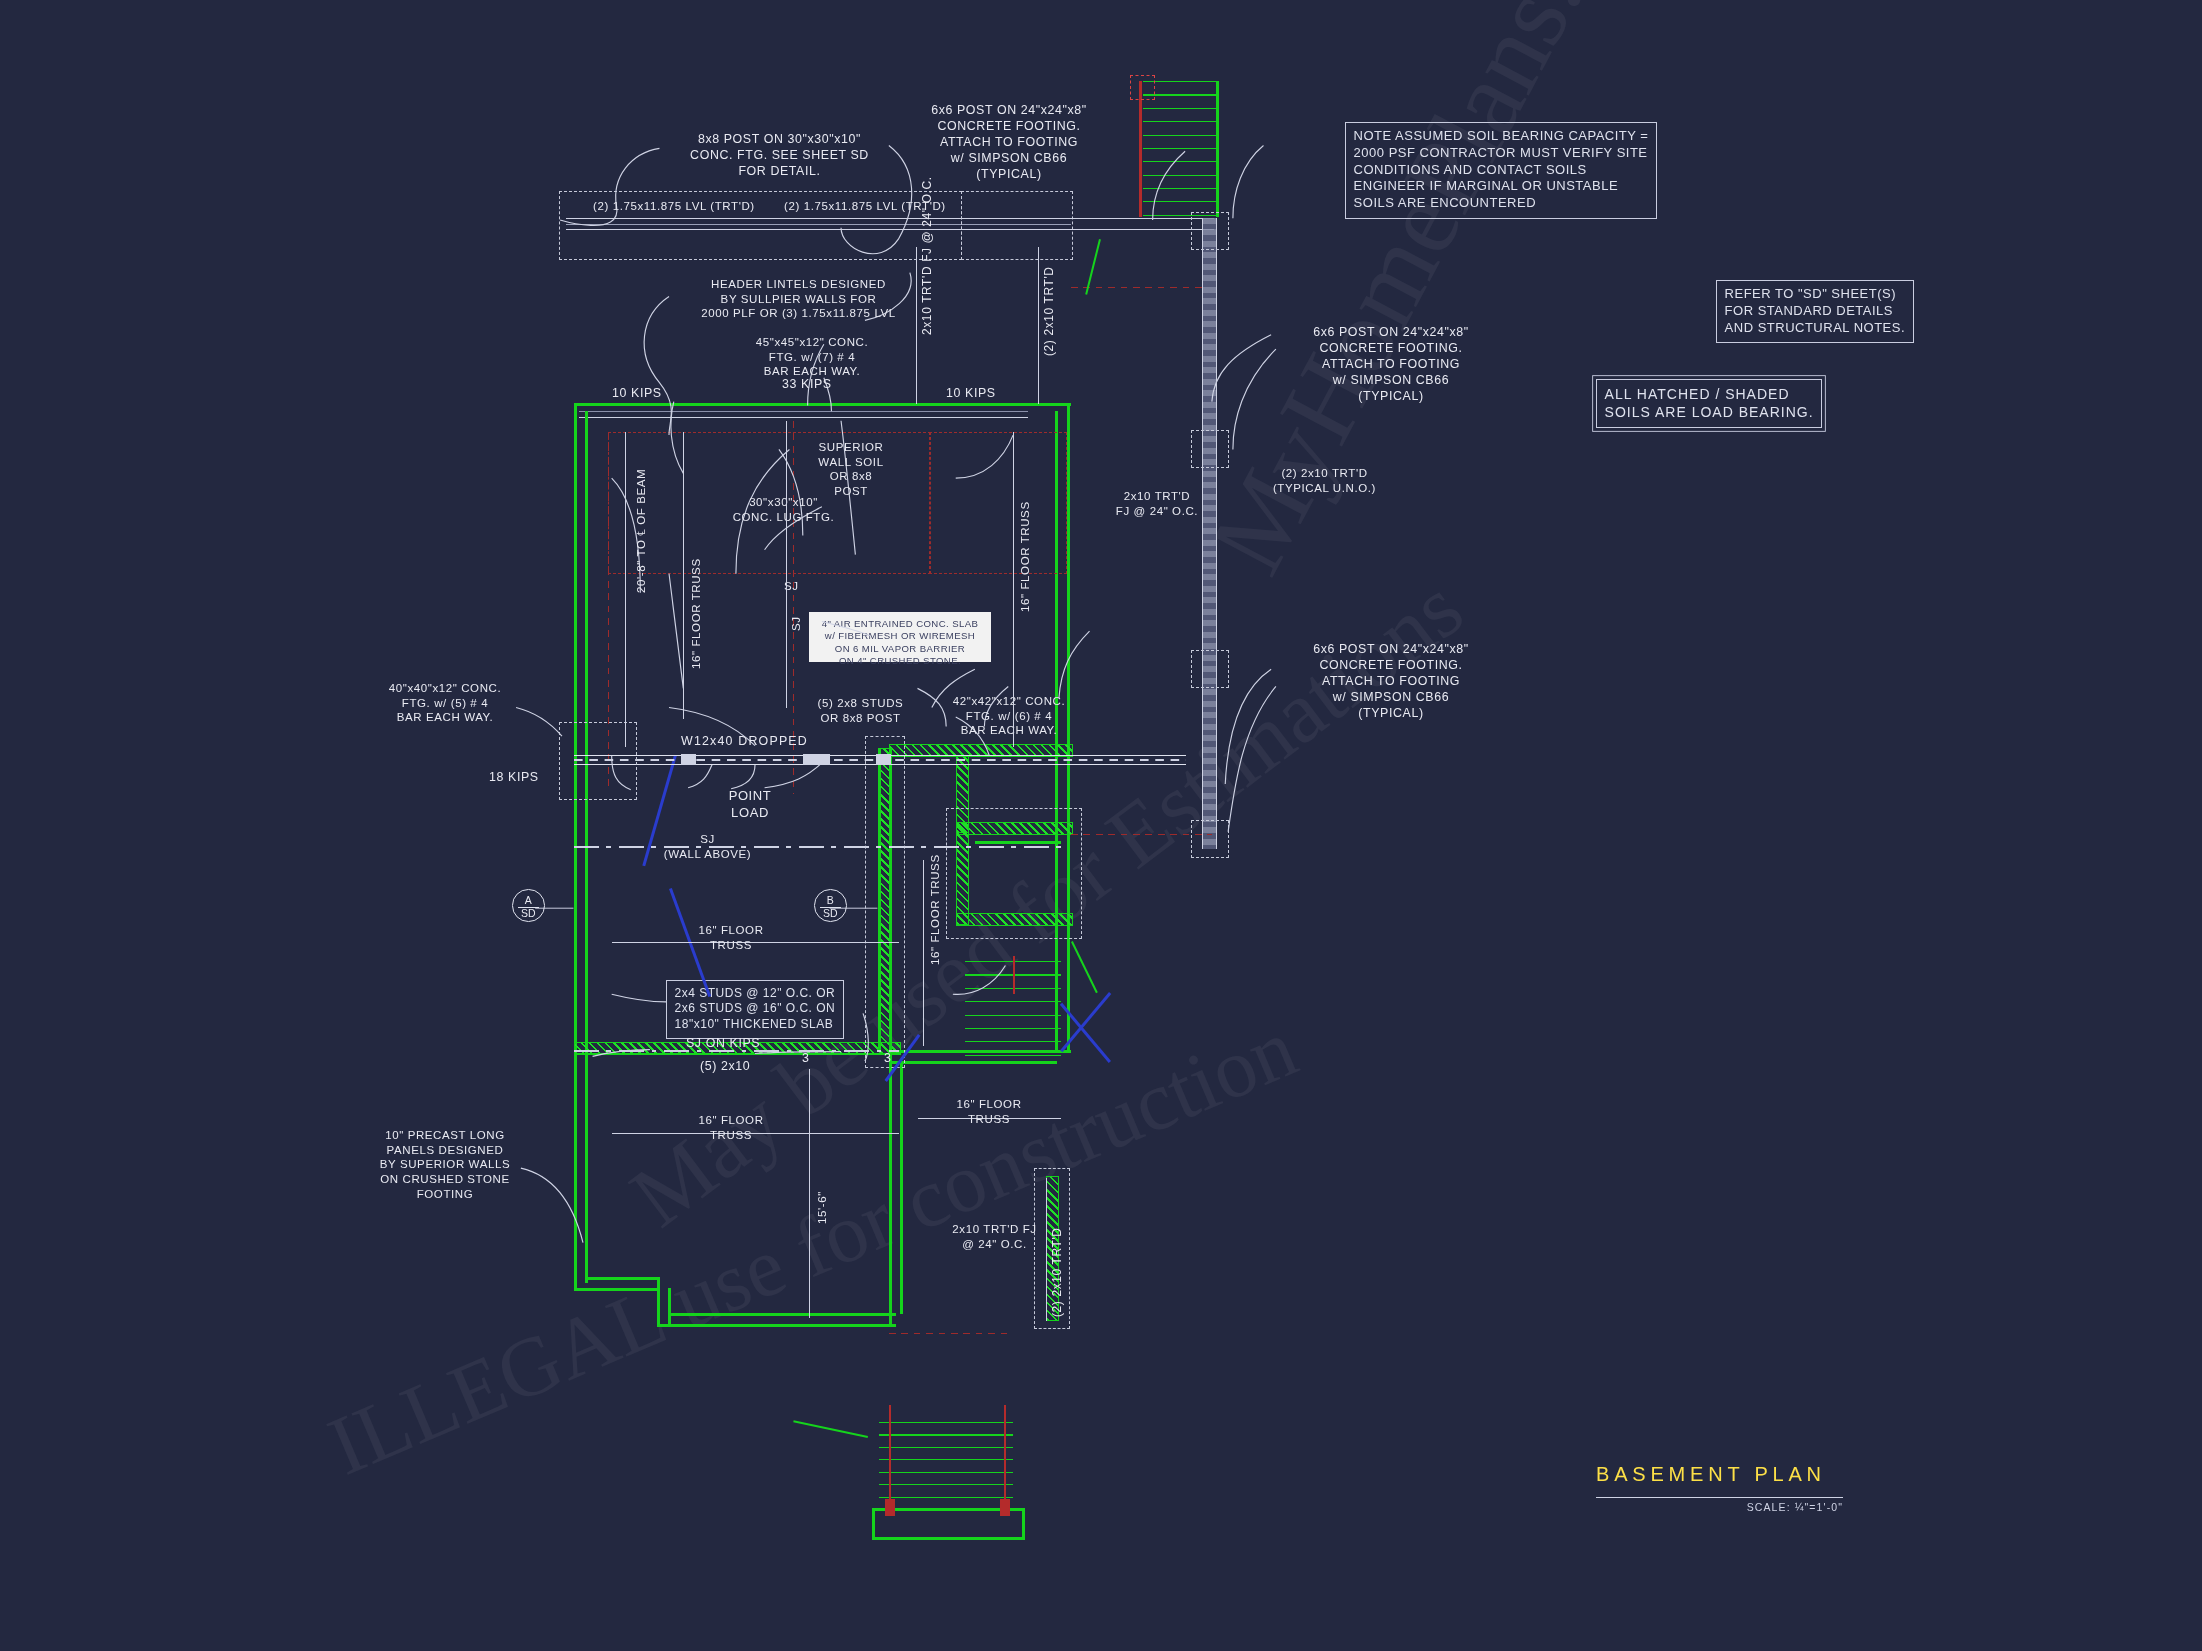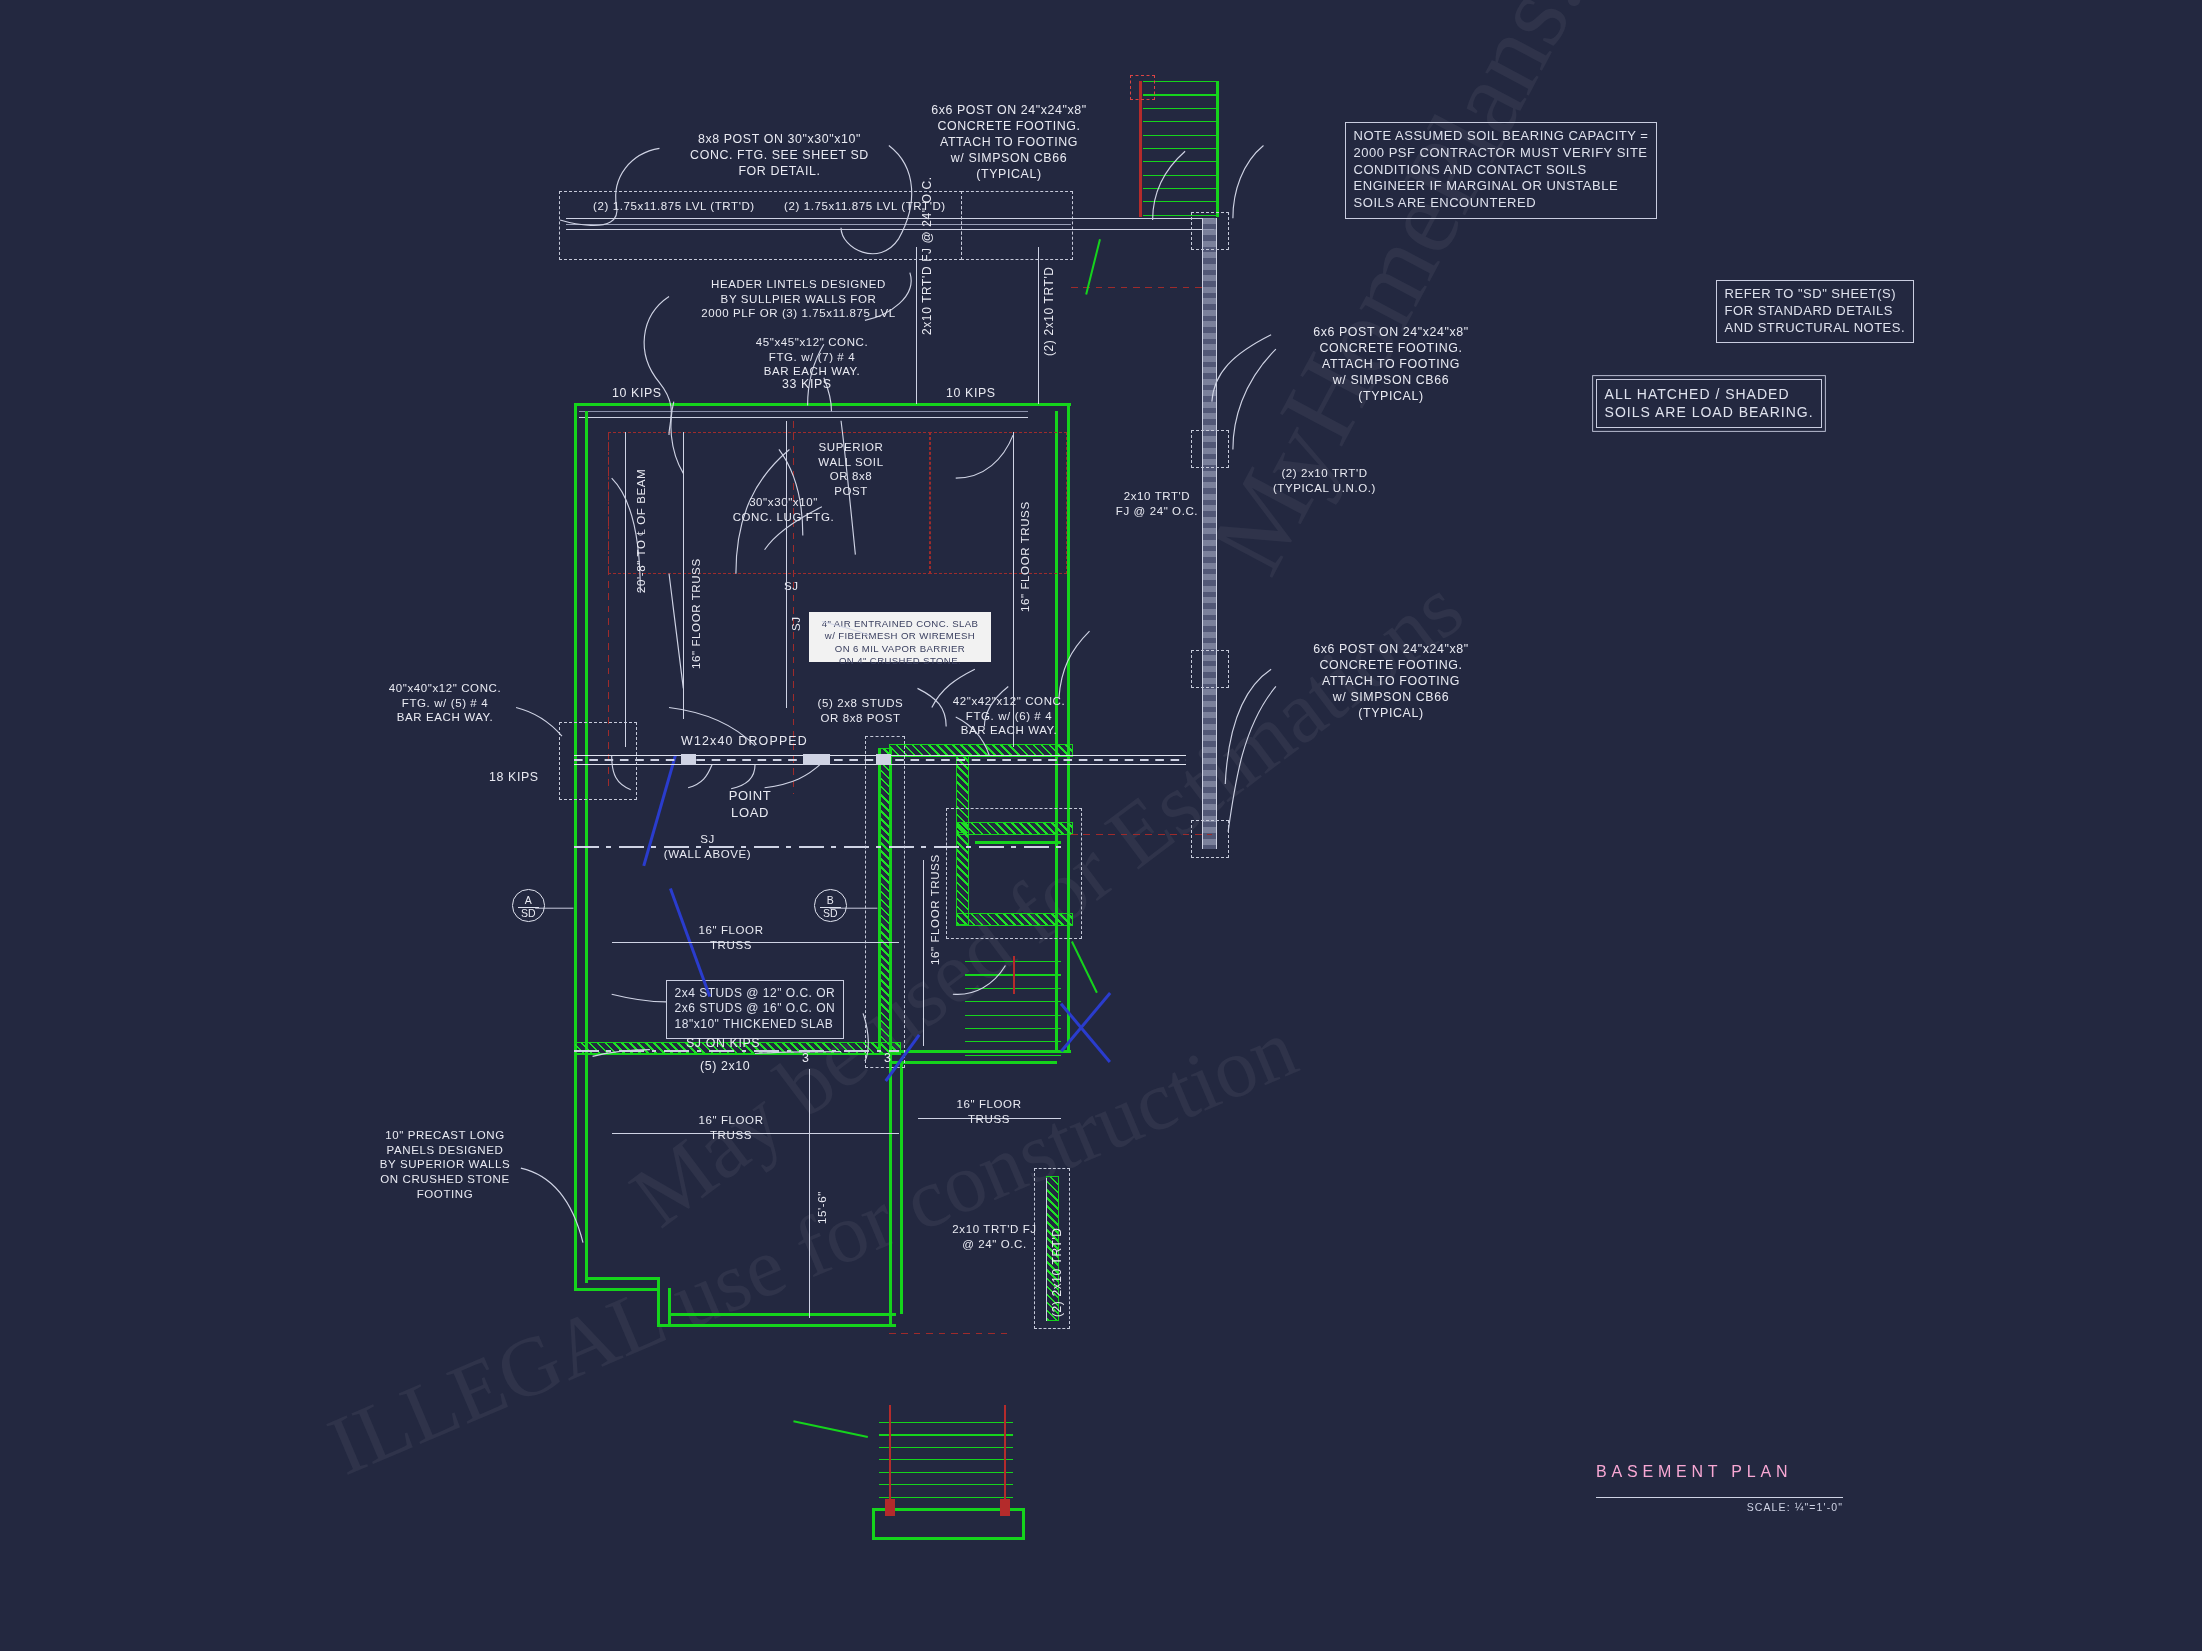--- a/index.html
+++ b/index.html
@@ -23,21 +23,21 @@
   .dashr{position:absolute;border:1px dashed #9e2b2b;}
   .hatch{position:absolute;
      background-image:repeating-linear-gradient(45deg,#1fe027 0 1.9px,transparent 1.9px 5.7px);
      border:1.4px solid #15d41c;}
   .beam{position:absolute;border-top:1px solid #dfe2ee;border-bottom:1px solid #dfe2ee;height:7.6px;
      background:repeating-linear-gradient(to right,#cfd3e4 0 8.6px,transparent 8.6px 15.3px);
      background-position:0 2.9px;background-size:15.3px 1.9px;background-repeat:repeat-x;}
   .bub{position:absolute;width:32.5px;height:32.5px;border:1px solid #dfe2ee;border-radius:50%;
      color:#e9eaf2;font-size:10.5px;text-align:center;line-height:1.05;padding-top:4.8px;box-sizing:border-box;}
   .bub em{font-style:normal;display:block;border-top:1px solid #dfe2ee;margin:1px 4.8px 0 4.8px;}
-  .title{position:absolute;color:#f9a8d4;letter-spacing:4.8px;font-size:16px;}
+  .title{position:absolute;color:#fde047;letter-spacing:4.8px;font-size:20px;}
   .subtitle{position:absolute;color:#cfd3e4;letter-spacing:1.1px;font-size:10.5px;}
   .slabbox{position:absolute;background:#f2f2f2;color:#3b4060;font-size:11.5px;line-height:1.3;
      text-align:center;white-space:pre;letter-spacing:0.4px;padding-top:5.7px;box-sizing:border-box;}
   .wm{position:absolute;color:rgba(255,255,255,.055);font-family:"Liberation Serif",serif;
      white-space:nowrap;pointer-events:none;}
   .stair{position:absolute;}
   .stair i{position:absolute;left:0;right:0;height:1.4px;background:#15d41c;}
   .arrowline{position:absolute;height:1px;background:#cfd3e4;}
 </style>
 </head>

